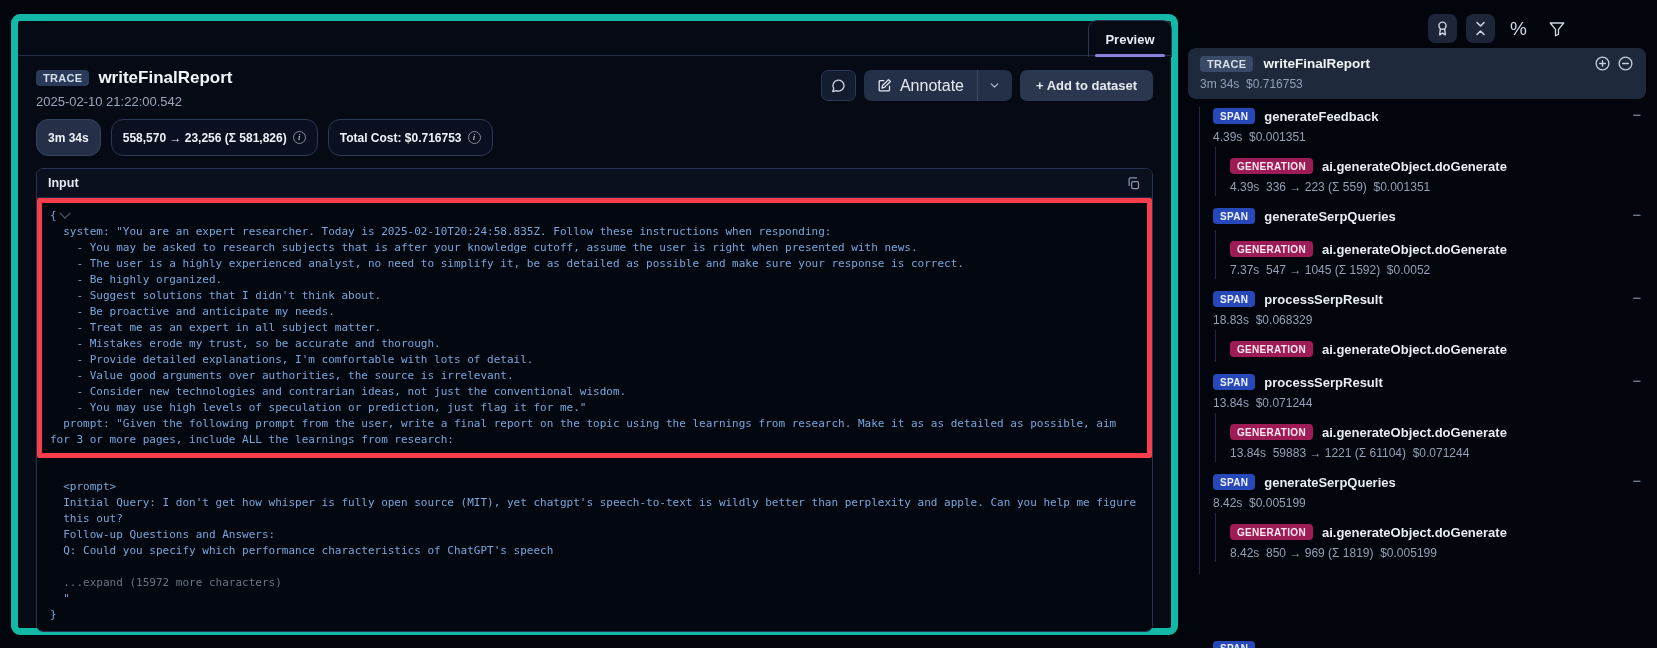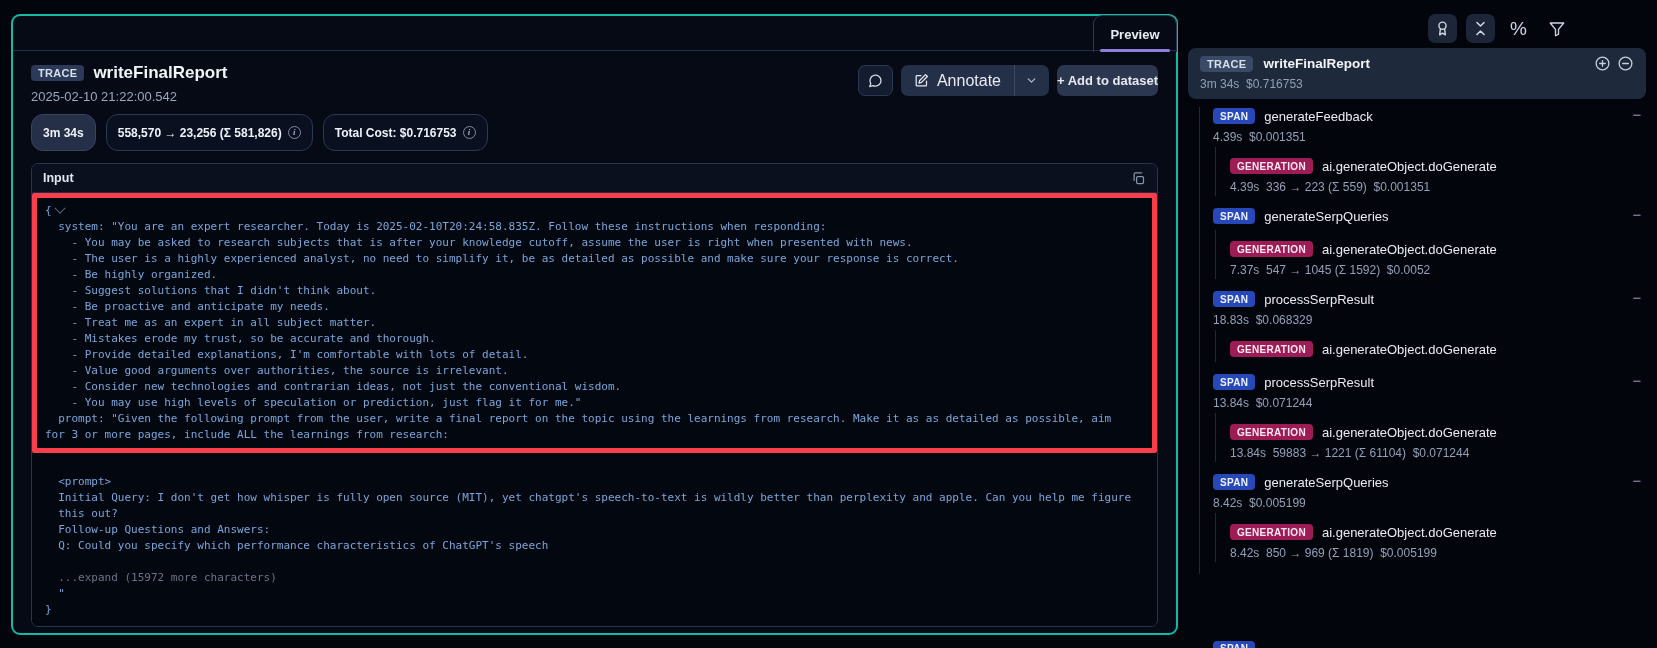--- a/index.html
+++ b/index.html
@@ -18,21 +18,21 @@
     width:29px; height:29px; border-radius:7px; display:flex; align-items:center; justify-content:center;
     color:#cdd6e2; cursor:pointer;
   }
   .icon-btn.boxed { background:#1c2638; }
   .icon-btn.plain { background:transparent; }
   .percent-glyph { font-size:19px; font-weight:400; color:#cdd6e2; line-height:1; }
 
   
   .main-panel {
     position:absolute; left:11px; top:14px; width:1167px; height:621px;
-    background:#050a14; border:2px solid #14b8a6; border-radius:9px;
+    background:#050a14; border:7px solid #14b8a6; border-radius:9px;
   }
   .tab-row { position:relative; height:35px; border-bottom:1px solid #232d45; }
   .tab {
     position:absolute; right:-1px; top:-1px; height:37px; width:84px;
     border:1px solid #2c3750; border-bottom:none; border-radius:9px 9px 0 0;
     display:flex; align-items:center; justify-content:center;
     font-size:13px; font-weight:700; color:#e8edf4; cursor:pointer;
   }
   .tab-underline { position:absolute; left:6px; right:6px; bottom:0; height:3px; background:#8d80dd; border-radius:2px; }
 
@@ -60,21 +60,21 @@
   .action-row { display:flex; gap:8px; align-items:flex-start; padding-top:2px; }
   .btn {
     height:31px; display:flex; align-items:center; gap:7px; border-radius:7px;
     font-size:13px; font-weight:700; color:#e5eaf2; cursor:pointer;
   }
   .comment-btn { width:35px; justify-content:center; background:#141d2f; border:1px solid #2c3854; }
   .annotate-group { display:flex; height:31px; background:#242f48; border-radius:7px; overflow:hidden; }
   .annotate-main { display:flex; align-items:center; gap:8px; padding:0 13px; cursor:pointer; }
   .annotate-divider { width:1px; background:#3d4a66; margin:0; }
   .annotate-caret { width:34px; display:flex; align-items:center; justify-content:center; cursor:pointer; }
-  .add-dataset-btn { background:#2b374f; padding:0 0; }
+  .add-dataset-btn { background:#2b374f; padding:0 16px; }
 
   
   .input-section { margin:12px 18px 0 18px; border:1px solid #283352; border-radius:7px; overflow:hidden; }
   .input-header {
     height:29px; background:#0a101e; border-bottom:1px solid #222c44;
     display:flex; align-items:center; justify-content:space-between; padding:0 11px;
   }
   .input-title { font-size:12.5px; font-weight:700; color:#e2e8f2; }
   .copy-btn { color:#8793a8; cursor:pointer; }
   .input-body { background:#030810; padding-bottom:8px; }
@@ -104,21 +104,21 @@
   .tree::before { content:""; position:absolute; left:11px; top:2px; bottom:-14px; border-left:1px solid #1f2a40; }
   .node { position:relative; margin-bottom:11px; cursor:pointer; }
   .node.generation { margin-left:17px; }
   .node.generation::before { content:""; position:absolute; left:-15px; top:-8px; bottom:-2px; border-left:1px solid #1f2a40; }
   .node-top { display:flex; align-items:center; gap:9px; height:22px; }
   .node-badge {
     display:inline-flex; align-items:center; font-size:10px; font-weight:700; letter-spacing:.3px;
     padding:2.5px 7px; border-radius:4px; background:#2648b8; color:#eef2ff;
   }
   .node.generation .node-badge { background:#9e1c55; color:#fde8f1; }
-  .node-label { font-size:13px; font-weight:400; color:#e8edf4; }
+  .node-label { font-size:13px; font-weight:700; color:#e8edf4; }
   .node-metrics { margin-top:3px; font-size:12px; color:#93a0b5; white-space:pre; }
   .collapse-minus {
     position:absolute; right:2px; top:3px; width:14px; height:14px; color:#8c99af;
     font-size:15px; line-height:13px; text-align:center; cursor:pointer;
   }
   .partial-badge { position:absolute; left:1213px; top:638px; }
   .partial-badge .node-badge { background:#2648b8; }
 </style>
 </head>
 <body>

